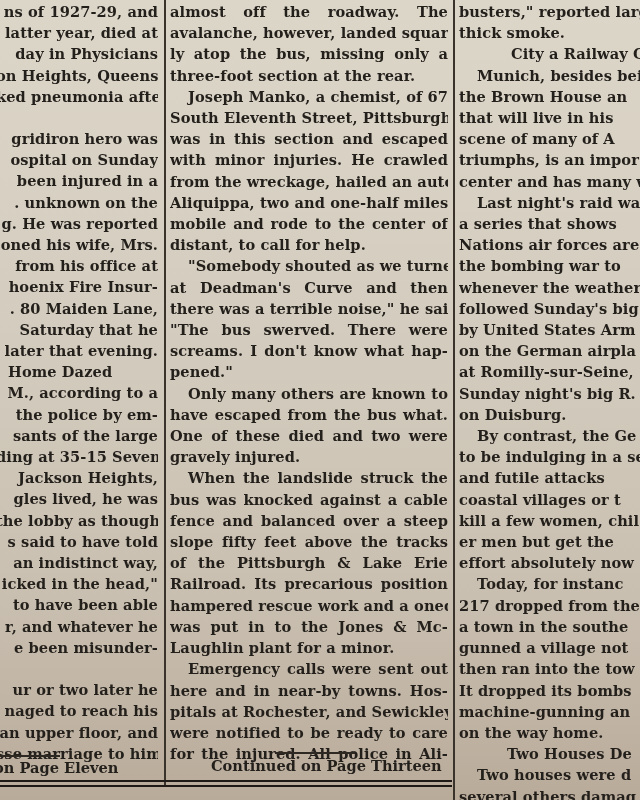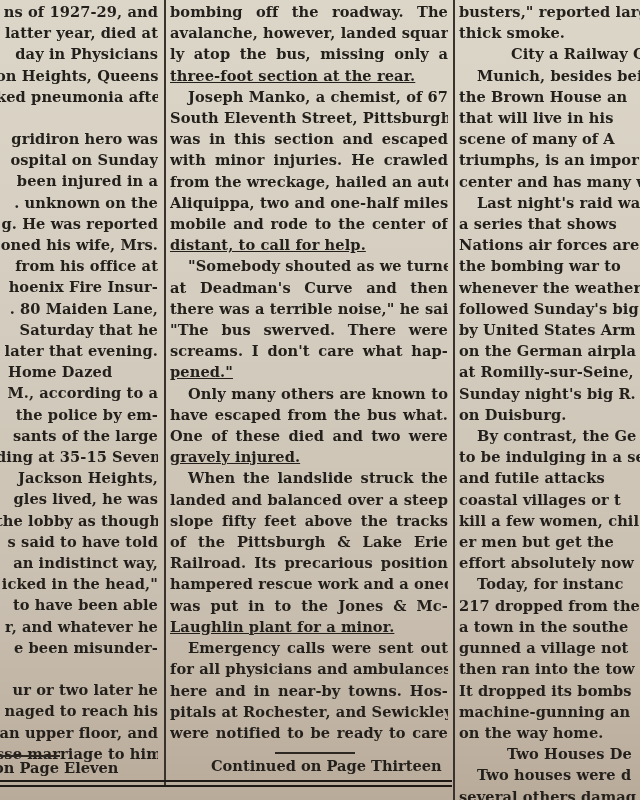--- a/index.html
+++ b/index.html
@@ -9,21 +9,21 @@
       font-family: "DejaVu Serif", serif;
       color: #231f1b;
     }
     .page { position: absolute; inset: 0; }
     .col {
       position: absolute; top: 0; bottom: 0; overflow: hidden;
       font-size: 14.6px; line-height: 21.2px; letter-spacing: 0.1px;
       font-weight: bold;
     }
     .col p { margin: 0; text-align: justify; text-align-last: justify; white-space: nowrap; }
-    .col p.last { text-align-last: left; text-decoration: underline; }
+    .col p.last { text-align-last: left; }
     .col-left { left: -4px; width: 162px; top: 1px; }
     .col-mid { left: 170px; width: 278px; top: 1px; }
     .col-right { left: 459px; width: 200px; top: 1px; }
     .col-left p { text-align: right; text-align-last: right; }
     .col-left p.sub { text-align: left; text-align-last: left; padding-left: 8px; }
     .col-right p { text-align: left; text-align-last: left; }
     .col-right p.subhead-r { padding-left: 52px; }
     .rule-v { position: absolute; top: 0; bottom: 0; width: 2px; background: #3a332c; }
     .rule-v.left { left: 164px; bottom: 14px; }
     .rule-v.right { left: 453px; }
@@ -74,60 +74,61 @@
     <p>an upper floor, and</p>
     <p>sse marriage to him</p>
   </div>
   <div class="short-rule" style="left:0; width:60px; top:755px;"></div>
   <div class="jump" style="left:-6px; top:759px;">on Page Eleven</div>
 
   <div class="rule-v left"></div>
   <div class="rule-v right"></div>
 
   <div class="col col-mid">
-    <p>bombing off the roadway. The</p>
+    <p>almost off the roadway. The</p>
     <p>avalanche, however, landed square-</p>
     <p>ly atop the bus, missing only a</p>
     <p class="last">three-foot section at the rear.</p>
 
     <p style="padding-left:18px;">Joseph Manko, a chemist, of 67</p>
     <p>South Eleventh Street, Pittsburgh,</p>
     <p>was in this section and escaped</p>
     <p>with minor injuries. He crawled</p>
     <p>from the wreckage, hailed an auto-</p>
     <p>Aliquippa, two and one-half miles</p>
     <p>mobile and rode to the center of</p>
     <p class="last">distant, to call for help.</p>
 
     <p style="padding-left:18px;">"Somebody shouted as we turned</p>
     <p>at Deadman's Curve and then</p>
     <p>there was a terrible noise," he said.</p>
     <p>"The bus swerved. There were</p>
-    <p>screams. I don't care what hap-</p>
+    <p>screams. I don't know what hap-</p>
     <p class="last">pened."</p>
 
     <p style="padding-left:18px;">Only many others are known to</p>
     <p>have escaped from the bus what.</p>
     <p>One of these died and two were</p>
     <p class="last">gravely injured.</p>
 
     <p style="padding-left:18px;">When the landslide struck the</p>
-    <p>landed and balanced over a steep</p>
+    <p>bus was knocked against a cable</p>
+    <p>fence and balanced over a steep</p>
     <p>slope fifty feet above the tracks</p>
     <p>of the Pittsburgh &amp; Lake Erie</p>
     <p>Railroad. Its precarious position</p>
     <p>hampered rescue work and a oned</p>
     <p>was put in to the Jones &amp; Mc-</p>
     <p class="last">Laughlin plant for a minor.</p>
 
     <p style="padding-left:18px;">Emergency calls were sent out</p>
-    <p>for all physicians and ambulances</p>
     <p>here and in near-by towns. Hos-</p>
     <p>pitals at Rochester, and Sewickley</p>
     <p>were notified to be ready to care</p>
+    <p>for the injured. All police in Ali-</p>
   </div>
   <div class="short-rule" style="left:275px; width:80px; top:752px;"></div>
   <div class="jump" style="left:199px; top:757px;margin-left:12px;">Continued on Page Thirteen</div>
 
   <div class="double-rule" style="left:0; width:452px; top:780px;"></div>
   <div class="double-rule" style="left:0; width:452px; top:785px; height:1.5px;"></div>
 
   <div class="col col-right">
     <p>busters," reported larg</p>
     <p>thick smoke.</p>

